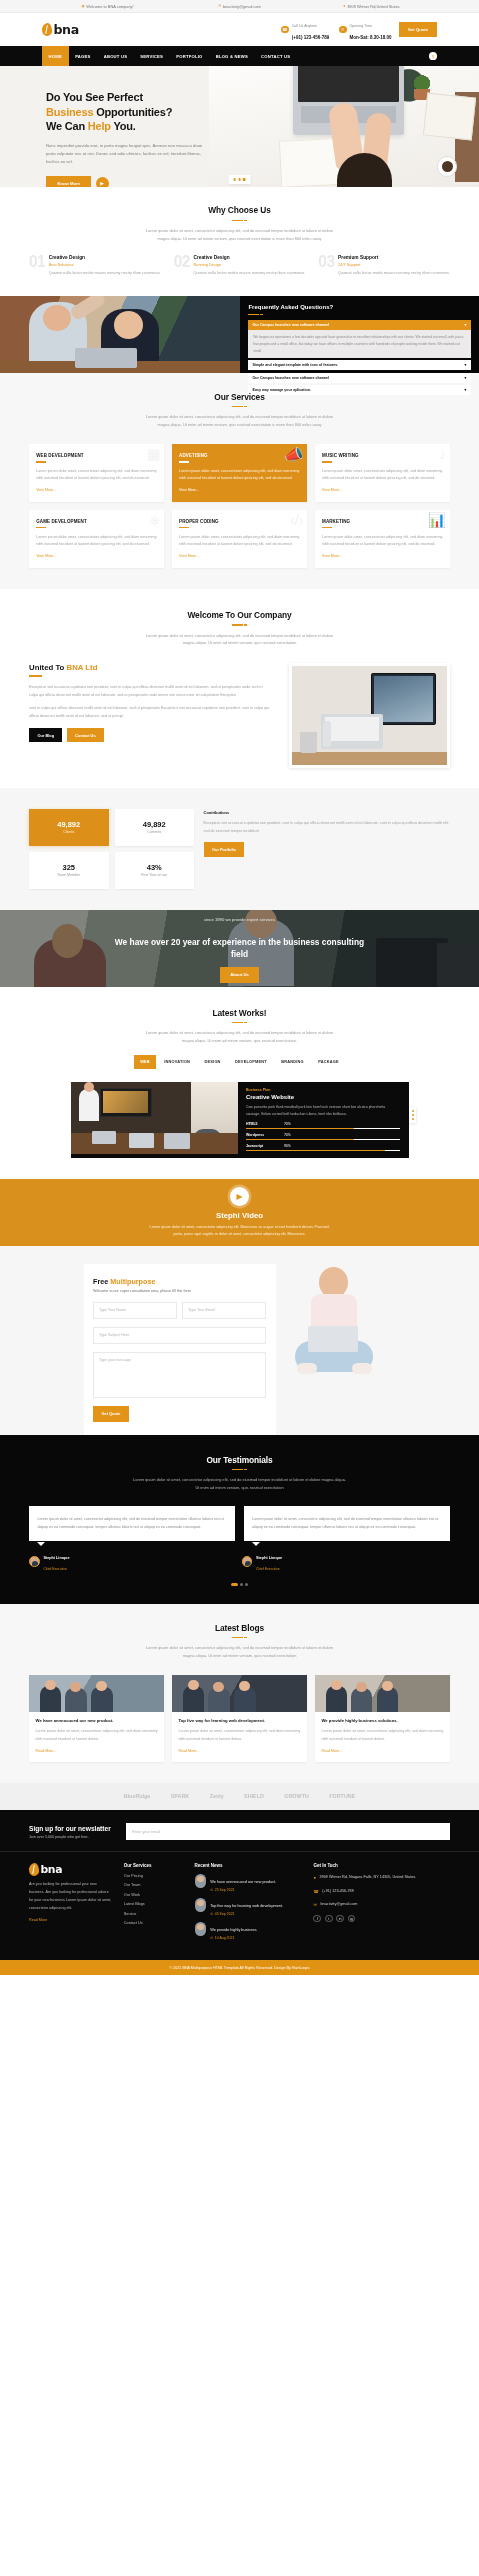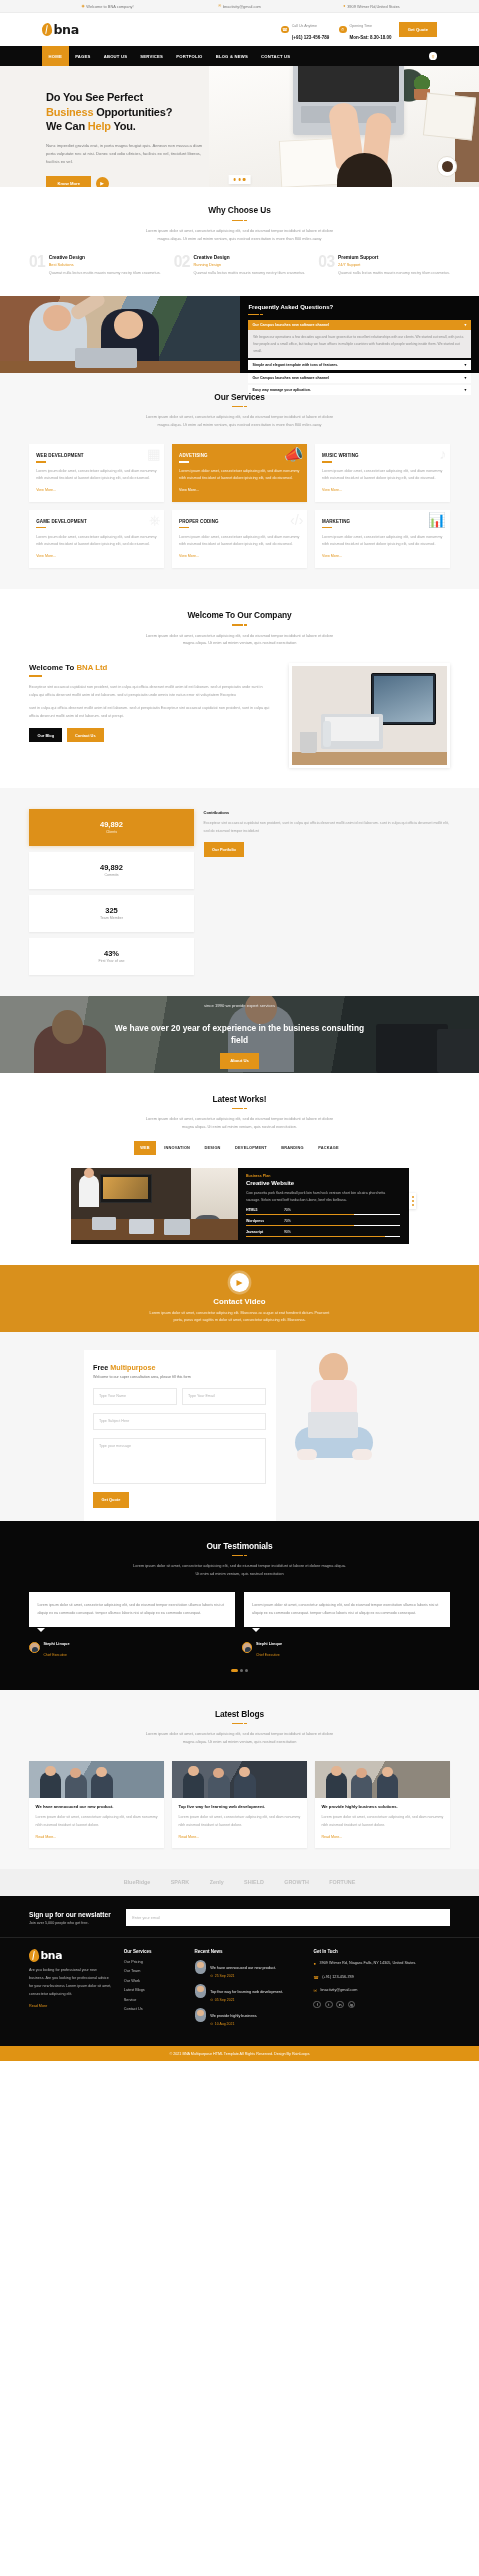--- a/index.html
+++ b/index.html
@@ -135,21 +135,21 @@
   .wi-mon:after{content:"";position:absolute;inset:1.8px;background:linear-gradient(160deg,#4f6d86,#9fb6c6)}
   .wi-lap{position:absolute;left:29px;bottom:15.6px;width:62px;height:35px;background:#d7dadd;border-radius:1.8px}
   .wi-lap:after{content:"";position:absolute;left:3.6px;top:2.4px;right:3.6px;height:24px;background:#f1f1f1}
   .wi-plant{position:absolute;left:8.4px;bottom:12px;width:17px;height:20.4px;background:#cfcfcf;border-radius:0 0 3.6px 3.6px}
   .wi-bot{position:absolute;left:31px;bottom:18px;width:7.8px;height:26px;background:#dfe3e6;border-radius:3px}
   .wi-desk{position:absolute;left:0;bottom:0;width:100%;height:13px;background:#c09a6f}
 
   
   .stats{background:#f6f6f6;padding:20.4px 0 21.6px}
   .stats-row{display:flex;gap:9.6px;padding:0 29px}
-  .stat-grid{display:grid;grid-template-columns:1fr;gap:6px;width:165px}
+  .stat-grid{display:grid;grid-template-columns:1fr 1fr;gap:6px;width:165px}
   .stat-box{background:#fff;height:37px;display:flex;flex-direction:column;align-items:center;justify-content:center;box-shadow:0 0.6px 1.8px rgba(0,0,0,.06)}
   .stat-box.hl{background:#dd9019;box-shadow:0 1.2px 4.2px rgba(221,144,25,.35)}
   .stat-num{font-size:7.5px;font-weight:bold;color:#111}
   .stat-box.hl .stat-num{color:#fff}
   .stat-lab{font-size:3.6px;color:#9a9a9a;margin-top:1.8px}
   .stat-box.hl .stat-lab{color:#fdeed6}
   .stat-copy{flex:1;padding-top:1.2px}
   .stat-copy .kicker{font-size:3.9px;font-weight:bold;color:#111}
   .stat-copy h3{font-size:7.5px;font-weight:bold;color:#111;line-height:1.45;margin-top:1.8px}
   .stat-copy p{font-size:3.7px;line-height:2;color:#a3a3a3;margin-top:5.4px}
@@ -524,21 +524,21 @@
       <h2>Welcome To Our Company</h2>
       <div class="divider">
           <i></i>
           <i></i>
         </div>
       <p>Lorem ipsum dolor sit amet, consectetur adipisicing elit, sed do eiusmod tempor incididunt ut labore et dolore magna aliqua. Ut enim ad minim veniam, quis nostrud exercitation</p>
     </div>
     <div class="wel-row">
       <div class="wel-left">
         <h3>
-          <span>Welcome To </span><span class="acc">BNA Ltd</span>
+          <span>United To </span><span class="acc">BNA Ltd</span>
         </h3>
         <div class="wel-rule"></div>
         <p>Excepteur sint occaecat cupidatat non proident, sunt in culpa qui officia deserunt mollit anim id est laborum. sed ut perspiciatis unde sunt in culpa qui officia deserunt mollit anim id est laborum. sed ut perspiciatis unde omnis iste natus error sit voluptatem Excepteu</p>
         <p>sunt in culpa qui officia deserunt mollit anim id est laborum. sed ut perspiciatis Excepteur sint occaecat cupidatat non proident, sunt in culpa qui officia deserunt mollit anim id est laborum. sed ut perspi.</p>
         <div class="wel-btns">
           <button class="btn-dark">Our Blog</button>
           <button class="btn-orange">Contact Us</button>
         </div>
       </div>
       <div class="wel-img">
@@ -661,21 +661,21 @@
           <i></i>
           <i></i>
       </div>
     </div>
   </div>
 
   <div class="video">
     <div class="video-ov"></div>
     <div class="video-copy">
       <div class="play-big">▶</div>
-      <h2>Contact Video</h2>
+      <h2>Stephi Video</h2>
       <p>Lorem ipsum dolor sit amet, consectetur adipiscing elit. Maecenas ac augue at erat hendrerit dictum. Praesent porta, purus eget sagittis m dolor sit amet, consectetur adipiscing elit. Maecenas.</p>
     </div>
   </div>
 
   <div class="consult">
     <div class="form-card">
       <h3>
         <span>Free </span><span class="acc">Multipurpose</span>
       </h3>
       <div class="sub">Welcome to our super consultation area, please fill this form</div>

